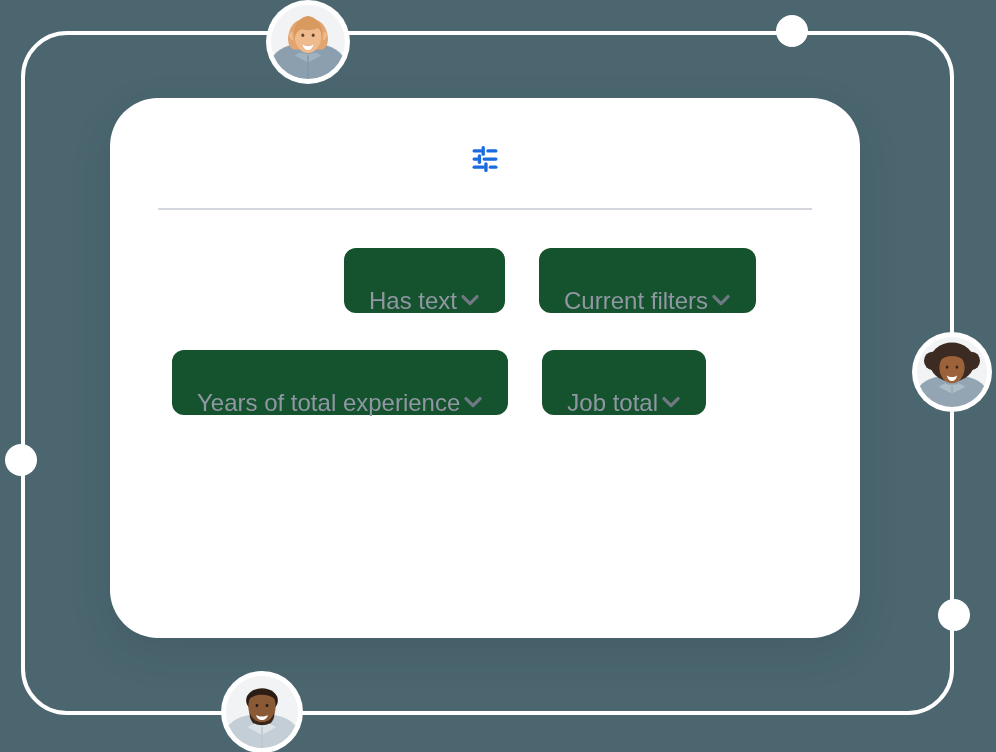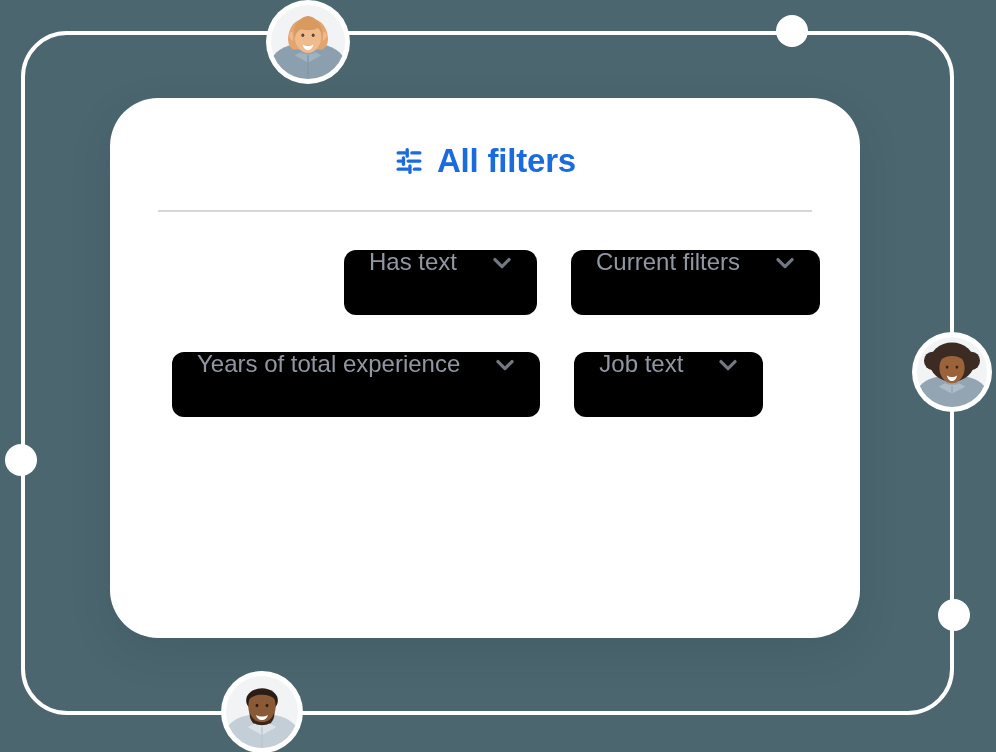--- a/index.html
+++ b/index.html
@@ -116,23 +116,23 @@
     display: flex;
     align-items: center;
     gap: 34px;
   }
   .filter-row.row-1 { justify-content: flex-start; padding-left: 188px; margin-top: 38px; }
   .filter-row.row-2 { justify-content: flex-start; padding-left: 16px;   margin-top: 37px; }
   .filter-row.row-3 { justify-content: flex-start; padding-left: 181px; margin-top: 39px; }
 
   .pill {
     display: inline-flex;
-    align-items: flex-start;
-    gap: 32px;
-    background: #000000;
+    align-items: flex-end;
+    gap: 0;
+    background: #14532d;
     border: none;
     border-radius: 12px;
     height: 65px;
     padding: 0 22px 0 25px;
     cursor: pointer;
     font-family: "Liberation Sans", sans-serif;
   }
 
   .pill-label {
     color: #9097a3;
@@ -224,21 +224,20 @@
             <rect x="2" y="10.7" width="5" height="2.6" rx="1.3"></rect>
             <rect x="10" y="10.7" width="12" height="2.6" rx="1.3"></rect>
             <rect x="6.2" y="8.1" width="2.7" height="7.8" rx="1.3"></rect>
 
             <rect x="2" y="17.2" width="10" height="2.6" rx="1.3"></rect>
             <rect x="15" y="17.2" width="7" height="2.6" rx="1.3"></rect>
             <rect x="11.4" y="14.6" width="2.7" height="7.8" rx="1.3"></rect>
           </g>
         </svg>
       </span>
-      <span class="card-title">All filters</span>
     </div>
     <div class="divider"></div>
   </div>
 
   <div class="filters">
 
     <div class="filter-row row-1">
       <button class="pill">
         <span class="pill-label">Has text</span>
         <span>
@@ -260,21 +259,21 @@
     <div class="filter-row row-2">
       <button class="pill">
         <span class="pill-label">Years of total experience</span>
         <span>
           <svg class="chev" width="26" height="26" viewBox="0 0 24 24" aria-hidden="true">
             <path d="M5.5 8.8 12 15.3l6.5-6.5" fill="none" stroke="#717883" stroke-width="3" stroke-linecap="round" stroke-linejoin="round"></path>
           </svg>
         </span>
       </button>
       <button class="pill">
-        <span class="pill-label">Job text</span>
+        <span class="pill-label">Job total</span>
         <span>
           <svg class="chev" width="26" height="26" viewBox="0 0 24 24" aria-hidden="true">
             <path d="M5.5 8.8 12 15.3l6.5-6.5" fill="none" stroke="#717883" stroke-width="3" stroke-linecap="round" stroke-linejoin="round"></path>
           </svg>
         </span>
       </button>
     </div>
 
 
   </div>

